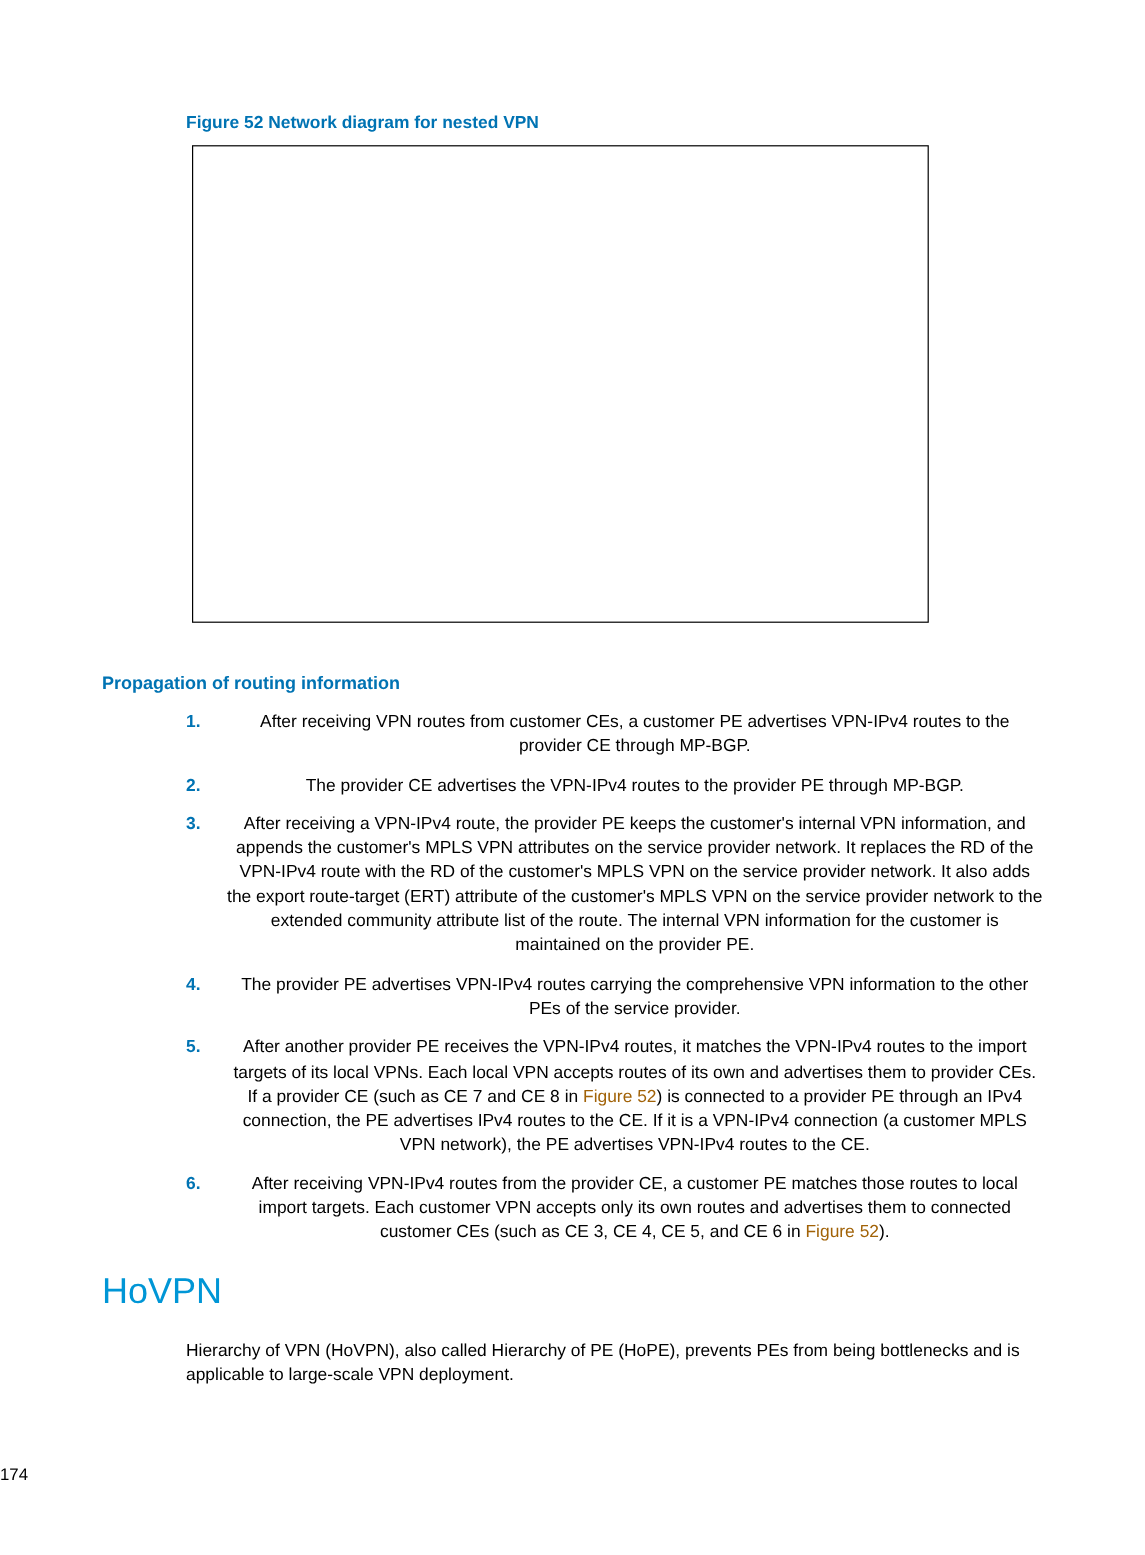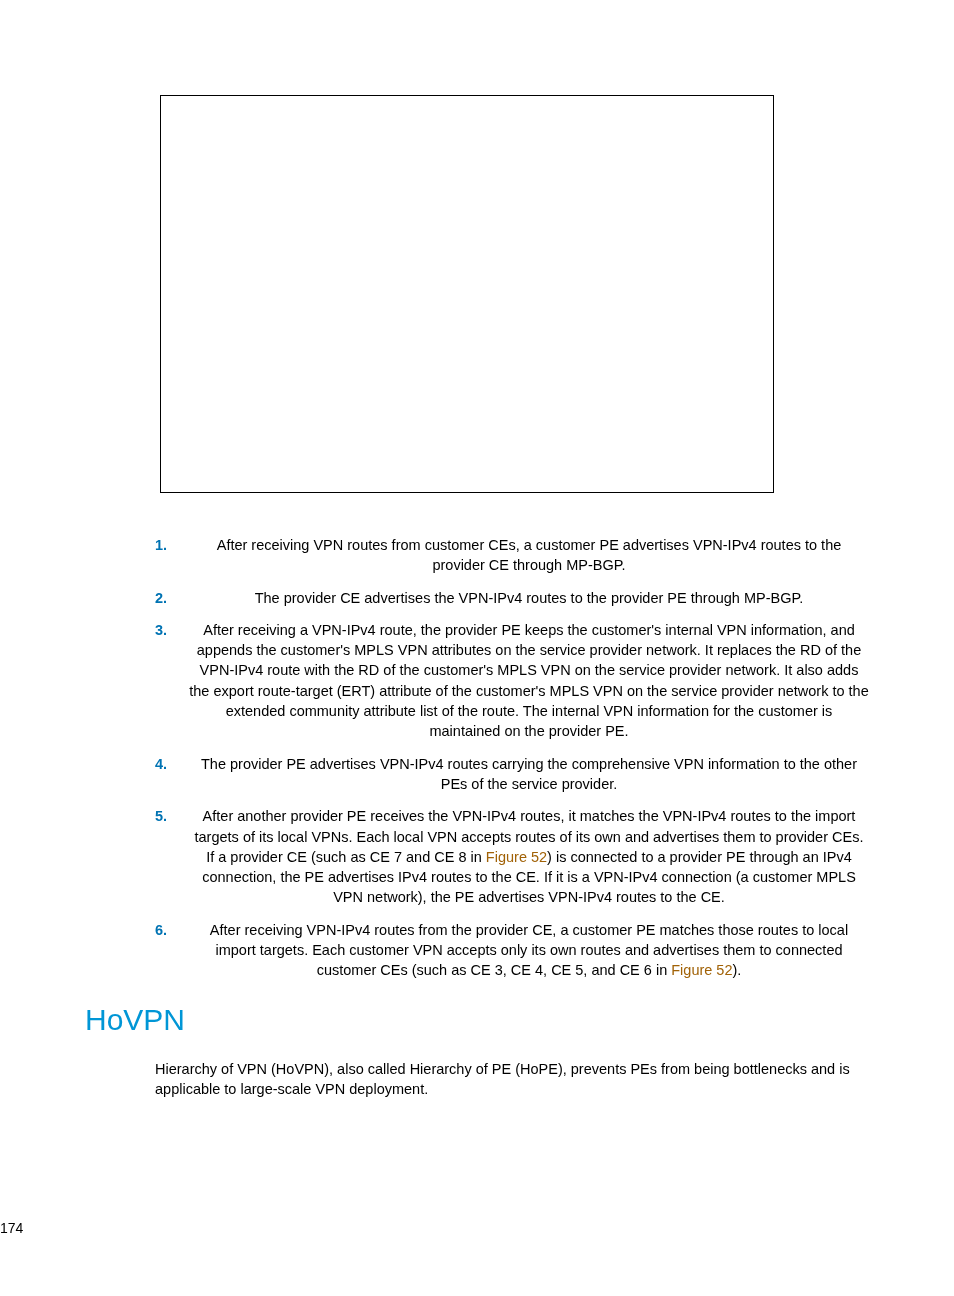--- a/index.html
+++ b/index.html
@@ -80,22 +80,24 @@
       left: 0;
       right: 0;
       text-align: left;
       font-size: 14px;
     }
   </style>
 </head>
 <body>
 
 <div class="page">
+  <div class="figure-caption">Figure 52 Network diagram for nested VPN</div>
   <div class="figure-box"></div>
 
+  <div class="subsection-heading">Propagation of routing information</div>
 
   <div class="numbered-list">
     <div class="list-item">
       <div class="list-number">1.</div>
       <div class="list-content">After receiving VPN routes from customer CEs, a customer PE advertises VPN-IPv4 routes to the provider CE through MP-BGP.</div>
     </div>
     <div class="list-item">
       <div class="list-number">2.</div>
       <div class="list-content">The provider CE advertises the VPN-IPv4 routes to the provider PE through MP-BGP.</div>
     </div>

